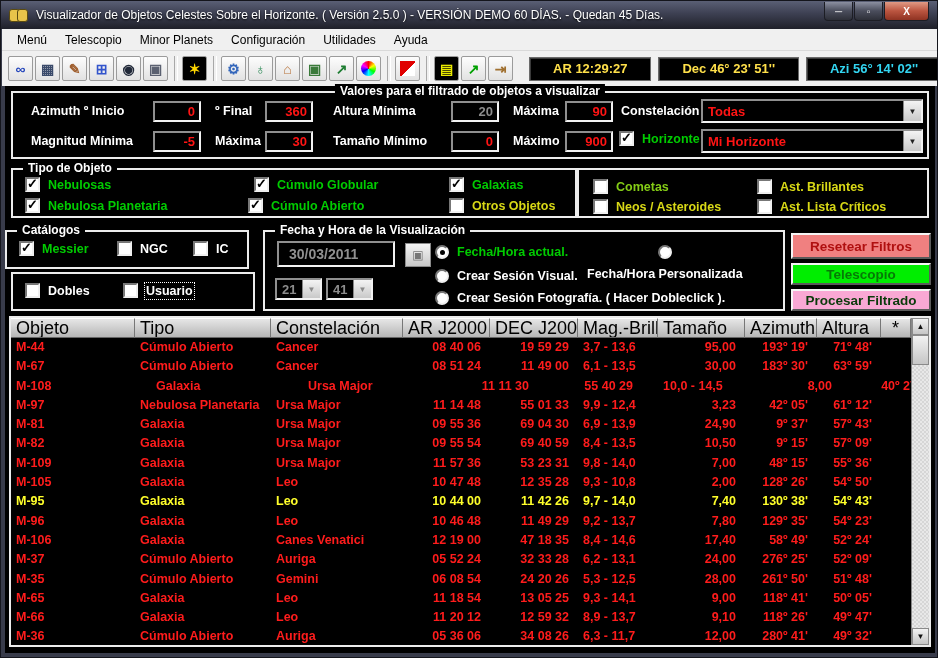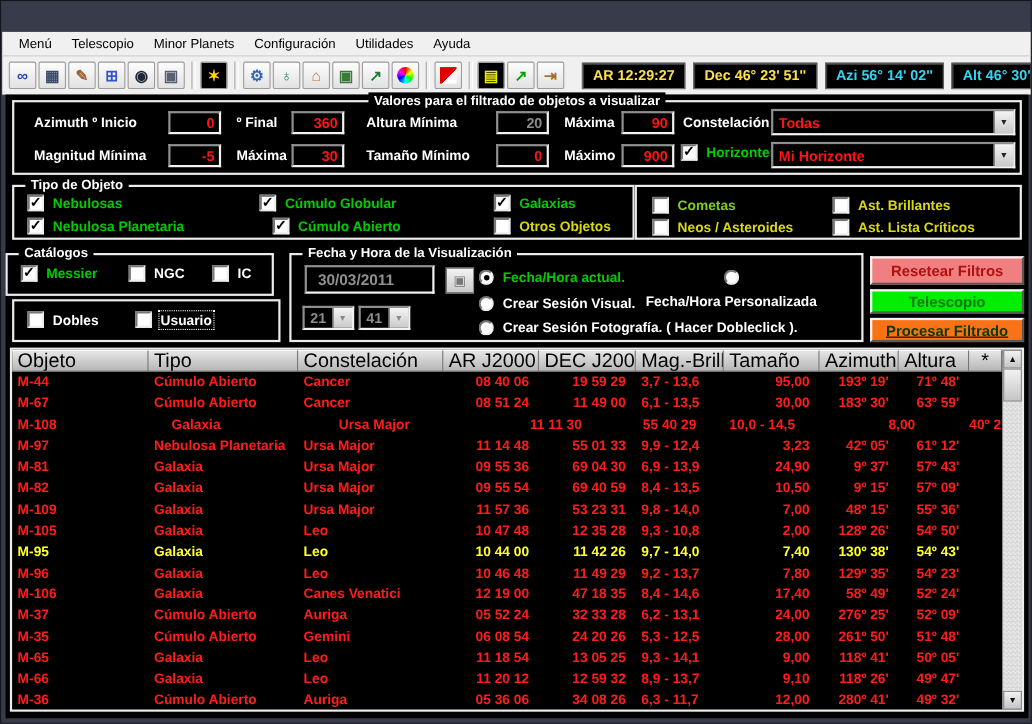--- a/index.html
+++ b/index.html
@@ -50,21 +50,21 @@
     display:flex; align-items:center; justify-content:center;
     font-size:14px; font-weight:bold; cursor:pointer; overflow:hidden;
   }
   .tb-btn .dark-tile { width:100%; height:100%; background:#000; display:flex; align-items:center; justify-content:center; }
   .tb-btn .rainbow { width:15px; height:15px; border-radius:50%;
     background:conic-gradient(#f00,#ff0,#0f0,#0ff,#00f,#f0f,#f00); }
   .tb-btn .redflag { width:15px; height:15px; background:linear-gradient(135deg,#e00000 55%,#ffffff 55%); }
   .tb-sep { width:4px; height:25px; flex:none; margin:0 4px;
     border-left:1px solid #a8a8a8; border-right:1px solid #fff; }
   .status-box {
-    flex:none; height:24px; margin-left:7px; padding:0 9px;
+    flex:none; height:24px; margin-left:7px; padding:0 23px;
     background:#000; border:1px solid #6a6a6a;
     box-shadow:inset 1px 1px 0 #3a3a3a;
     display:flex; align-items:center; font-size:13px; font-weight:bold; white-space:nowrap;
   }
   
   .client { position:absolute; left:4px; top:85px; width:930px; height:567px; background:#000; }
   .gbox { position:absolute; border:2px solid #ececec; background:#000; }
   .gbox-title { position:absolute; top:-9px; left:10px; background:#000; padding:0 5px;
     color:#fff; font-size:12px; font-weight:bold; white-space:nowrap; }
   .gbox-title.center { left:50%; transform:translateX(-50%); }
@@ -132,20 +132,29 @@
     font-size:8px; color:#111; cursor:pointer; }
   .sc-track { flex:1; background:repeating-conic-gradient(#e8e8e8 0% 25%, #d6d6d6 0% 50%) 0 0 / 4px 4px; position:relative; }
   .sc-thumb { position:absolute; top:0; left:0; width:100%; height:30px;
     background:linear-gradient(180deg,#f2f2f2,#c6c6c6); border:1px solid #8a8a8a; cursor:grab; }
 </style>
 </head>
 <body>
 
 <div class="window">
 
+  <div class="titlebar">
+    <span class="app-icon"></span>
+    <span class="title-text">Visualizador de Objetos Celestes Sobre el Horizonte. ( Versión 2.5.0 ) - VERSIÓN DEMO 60 DÍAS. - Quedan 45 Días.</span>
+    <span class="win-controls">
+      <span class="win-btn">─</span>
+      <span class="win-btn">▫</span>
+      <span class="win-btn close">X</span>
+    </span>
+  </div>
 
   <div class="menubar">
       <span class="menu-item">Menú</span>
       <span class="menu-item">Telescopio</span>
       <span class="menu-item">Minor Planets</span>
       <span class="menu-item">Configuración</span>
       <span class="menu-item">Utilidades</span>
       <span class="menu-item">Ayuda</span>
     </div>
 
@@ -249,21 +258,21 @@
       <span class="dd-btn">▼</span>
     </div>
   </div>
 
   <div class="gbox" style="left:10px; top:167px; width:566px; height:50px;">
     <span class="gbox-title">Tipo de Objeto</span>
     <label class="cb" style="left:12px; top:7px;">
       <span class="box on"></span>
       <span class="cb-label" style="color: rgb(0, 204, 0);">Nebulosas</span>
     </label>
-    <label class="cb" style="left:223px; top:7px;">
+    <label class="cb" style="left:241px; top:7px;">
       <span class="box on"></span>
       <span class="cb-label" style="color: rgb(0, 204, 0);">Cúmulo Globular</span>
     </label>
     <label class="cb" style="left:436px; top:7px;">
       <span class="box on"></span>
       <span class="cb-label" style="color: rgb(0, 204, 0);">Galaxias</span>
     </label>
     <label class="cb" style="left:12px; top:28px;">
       <span class="box on"></span>
       <span class="cb-label" style="color: rgb(0, 204, 0);">Nebulosa Planetaria</span>
@@ -353,21 +362,21 @@
       <span class="r-label" style="color: rgb(255, 255, 255);">Crear Sesión Fotografía. ( Hacer Dobleclick ).</span>
     </label>
   </div>
 
   <div class="act-btn" style="top:232px; height:26px; background:#f08080;">
     <span style="color: rgb(176, 16, 16);">Resetear Filtros</span>
   </div>
   <div class="act-btn" style="top:262px; height:22px; background:#00ee00;">
     <span style="color: rgb(6, 122, 6);">Telescopio</span>
   </div>
-  <div class="act-btn" style="top:288px; height:22px; background:#f97316;text-decoration:underline;">
+  <div class="act-btn" style="top:288px; height:22px; background:#f9a8d4;">
     <span style="color: rgb(10, 58, 10);">Procesar Filtrado</span>
   </div>
 
   <div class="tablebox">
     <div class="tmain">
       <div class="thead" style="grid-template-columns: 124px 136px 132px 87px 88px 80px 87px 72px 64px 30px;">
           <div class="th">Objeto</div>
           <div class="th">Tipo</div>
           <div class="th">Constelación</div>
           <div class="th">AR J2000</div>

